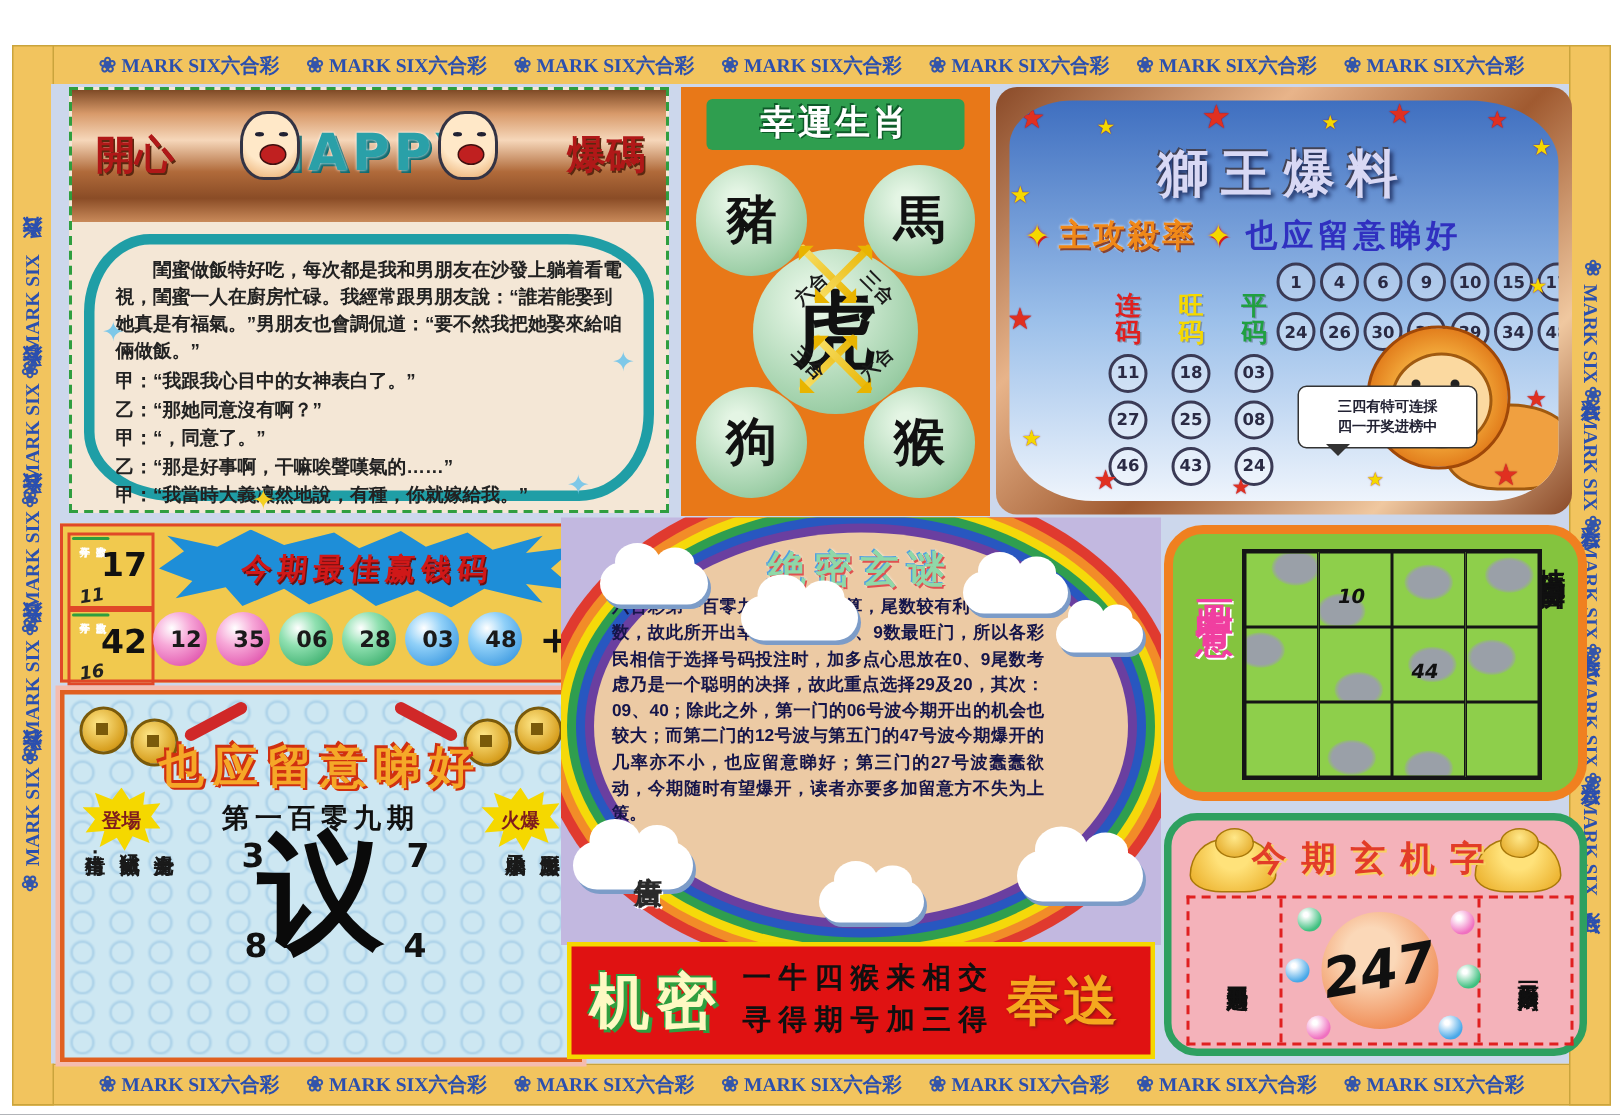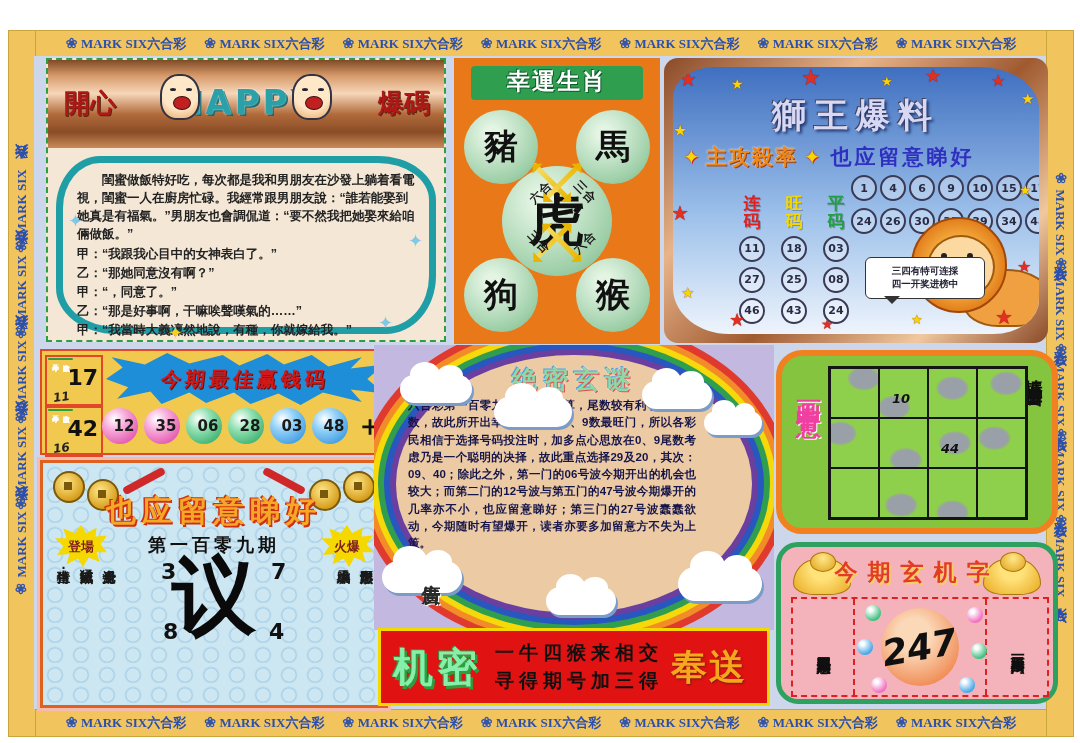--- a/index.html
+++ b/index.html
@@ -158,21 +158,21 @@
       font:700 14px "Liberation Serif",serif;color:#101010;line-height:1.9;}
   .f-side-l{border-right:2px dashed #e02020;} .f-side-r{border-left:2px dashed #e02020;}
   .f-center{flex:1;position:relative;}
   .f-circle{position:absolute;left:50%;top:50%;transform:translate(-50%,-50%);width:78px;height:78px;border-radius:50%;
       background:radial-gradient(circle at 42% 35%,#fbd8b8 25%,#ef8850 80%,#e06830);display:flex;align-items:center;justify-content:center;}
   .f-num{font:italic 700 36px "DejaVu Sans",sans-serif;color:#101010;transform:rotate(-10deg);}
   .f-ball{position:absolute;width:16px;height:16px;border-radius:50%;}
   
   .secret{left:344px;top:572px;width:392px;height:78px;background:#e01212;border:3px solid #f5d800;
       display:flex;align-items:center;padding:0 12px;gap:14px;box-sizing:border-box;}
-  .sec-label{font:700 40px "Liberation Serif",serif;color:#86efac;text-shadow:2.5px 2.5px 0 #2f9e3f,-1px -1px 0 #2f9e3f;letter-spacing:4px;}
+  .sec-label{font:700 40px "Liberation Serif",serif;color:#fef9c3;text-shadow:2.5px 2.5px 0 #2f9e3f,-1px -1px 0 #2f9e3f;letter-spacing:4px;}
   .sec-lines{font:700 19px "Liberation Serif",serif;color:#101010;line-height:1.45;letter-spacing:5px;white-space:nowrap;}
   .sec-tail{font:700 36px "Liberation Serif",serif;color:#f5a81e;text-shadow:1px 1px 2px #801810;letter-spacing:2px;margin-left:-6px;}
 </style>
 </head>
 <body>
 
 <div class="page">
   <div class="band band-top"><span class="bseg"><span class="bflower">❀ </span>MARK SIX六合彩</span><span class="bseg"><span class="bflower">❀ </span>MARK SIX六合彩</span><span class="bseg"><span class="bflower">❀ </span>MARK SIX六合彩</span><span class="bseg"><span class="bflower">❀ </span>MARK SIX六合彩</span><span class="bseg"><span class="bflower">❀ </span>MARK SIX六合彩</span><span class="bseg"><span class="bflower">❀ </span>MARK SIX六合彩</span><span class="bseg"><span class="bflower">❀ </span>MARK SIX六合彩</span></div>
   <div class="band band-bottom"><span class="bseg"><span class="bflower">❀ </span>MARK SIX六合彩</span><span class="bseg"><span class="bflower">❀ </span>MARK SIX六合彩</span><span class="bseg"><span class="bflower">❀ </span>MARK SIX六合彩</span><span class="bseg"><span class="bflower">❀ </span>MARK SIX六合彩</span><span class="bseg"><span class="bflower">❀ </span>MARK SIX六合彩</span><span class="bseg"><span class="bflower">❀ </span>MARK SIX六合彩</span><span class="bseg"><span class="bflower">❀ </span>MARK SIX六合彩</span></div>
   <div class="band band-left"><span class="bseg"><span class="bflower">❀ </span>MARK SIX六合彩</span><span class="bseg"><span class="bflower">❀ </span>MARK SIX六合彩</span><span class="bseg"><span class="bflower">❀ </span>MARK SIX六合彩</span><span class="bseg"><span class="bflower">❀ </span>MARK SIX六合彩</span><span class="bseg"><span class="bflower">❀ </span>MARK SIX六合彩</span></div>

